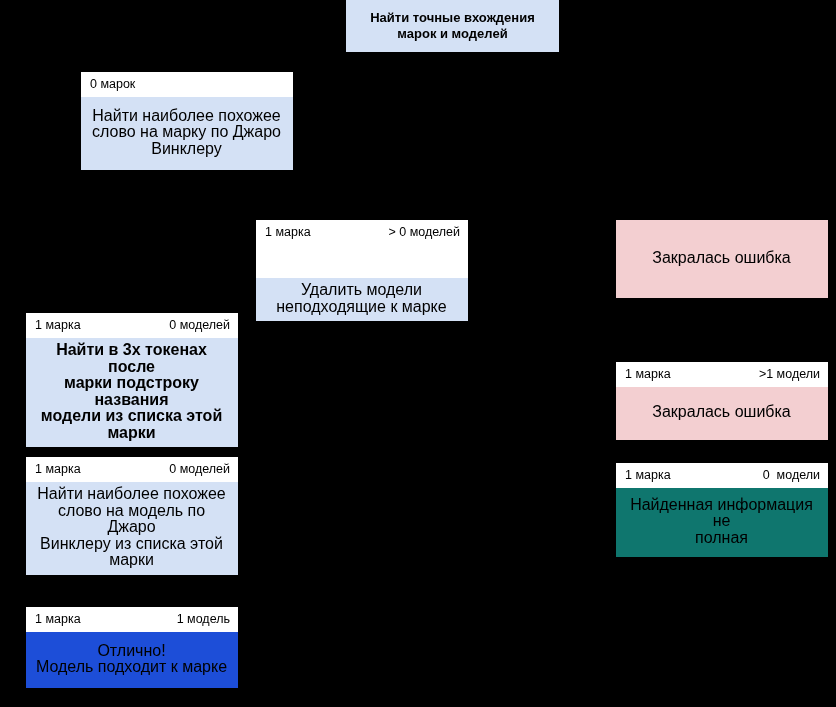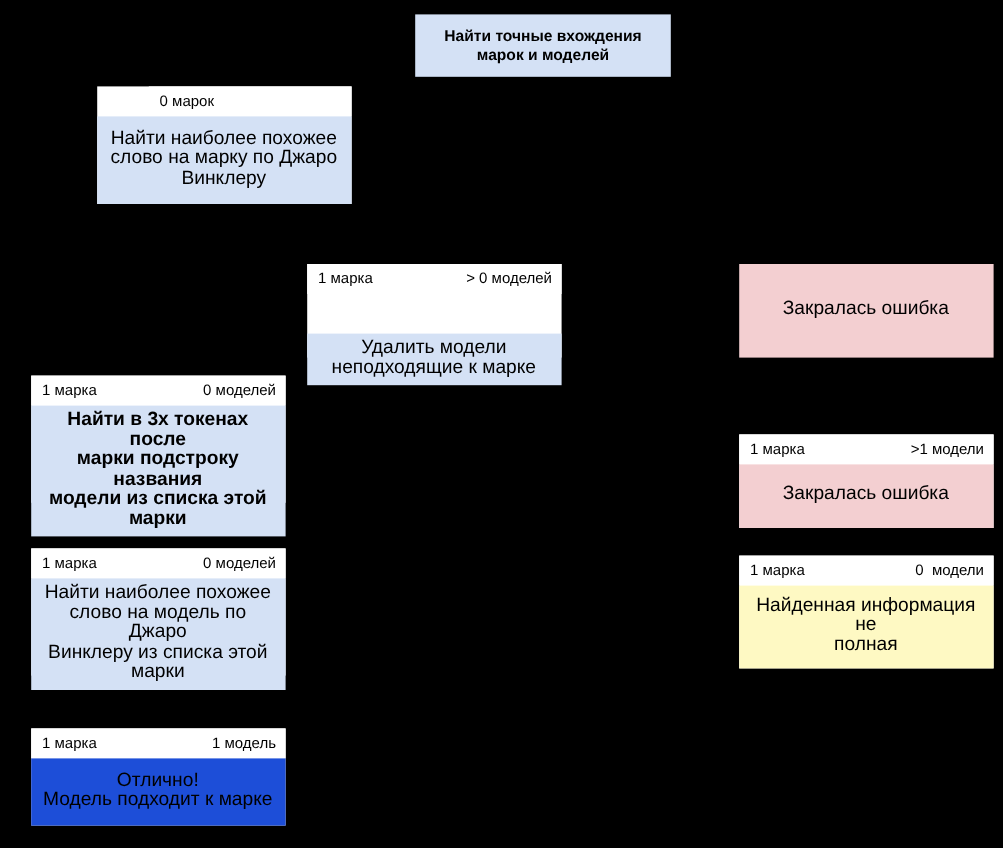--- a/index.html
+++ b/index.html
@@ -77,26 +77,26 @@
     padding: 4px 8px 6px 7px;
     white-space: pre-line;
   }
 
   
 </style>
 </head>
 <body>
 
 <div id="canvas">
-    <div class="title-box" style="left: 346px; top: 12px; width: 213px; height: 52px; background: rgb(212, 225, 245);">
+    <div class="title-box" style="left: 346px; top: 0px; width: 213px; height: 52px; background: rgb(212, 225, 245);">
       <div style="white-space: pre-line;">Найти точные вхождения
 марок и моделей</div>
     </div>
     <div class="node" style="left: 81px; top: 72px; width: 212px; height: 98px;">
-      <div class="node-header" style="height: 25px; margin-left: 43px;"><span class="hdr-left">0 марок</span><span class="hdr-right"></span></div>
+      <div class="node-header" style="height: 25px;"><span class="hdr-left">0 марок</span><span class="hdr-right"></span></div>
       <div class="node-body" style="background: rgb(212, 225, 245);">Найти наиболее похожее
 слово на марку по Джаро
 Винклеру</div>
     </div>
     <div class="node" style="left: 256px; top: 220px; width: 212px; height: 78px;">
       <div class="node-header" style="height: 25px;"><span class="hdr-left">1 марка</span><span class="hdr-right">&gt; 0 моделей</span></div>
       <div class="node-body" style="background: rgb(212, 225, 245); margin-top: 33px;">Удалить модели
 неподходящие к марке</div>
     </div>
     <div class="node" style="left: 616px; top: 220px; width: 212px; height: 78px;">
@@ -115,21 +115,21 @@
     </div>
     <div class="node" style="left: 26px; top: 457px; width: 212px; height: 106px;">
       <div class="node-header" style="height: 25px;"><span class="hdr-left">1 марка</span><span class="hdr-right">0 моделей</span></div>
       <div class="node-body" style="background: rgb(212, 225, 245);">Найти наиболее похожее
 слово на модель по Джаро
 Винклеру из списка этой
 марки</div>
     </div>
     <div class="node" style="left: 616px; top: 463px; width: 212px; height: 94px;">
       <div class="node-header" style="height: 25px;"><span class="hdr-left">1 марка</span><span class="hdr-right">0  модели</span></div>
-      <div class="node-body" style="background: #fef9c3;">Найденная информация не
+      <div class="node-body" style="background: #0f766e;">Найденная информация не
 полная</div>
     </div>
     <div class="node" style="left: 26px; top: 607px; width: 212px; height: 81px;">
       <div class="node-header" style="height: 25px;"><span class="hdr-left">1 марка</span><span class="hdr-right">1 модель</span></div>
       <div class="node-body" style="background: #1d4ed8;">Отлично!
 Модель подходит к марке</div>
     </div>
   </div>
 
 </body></html>

